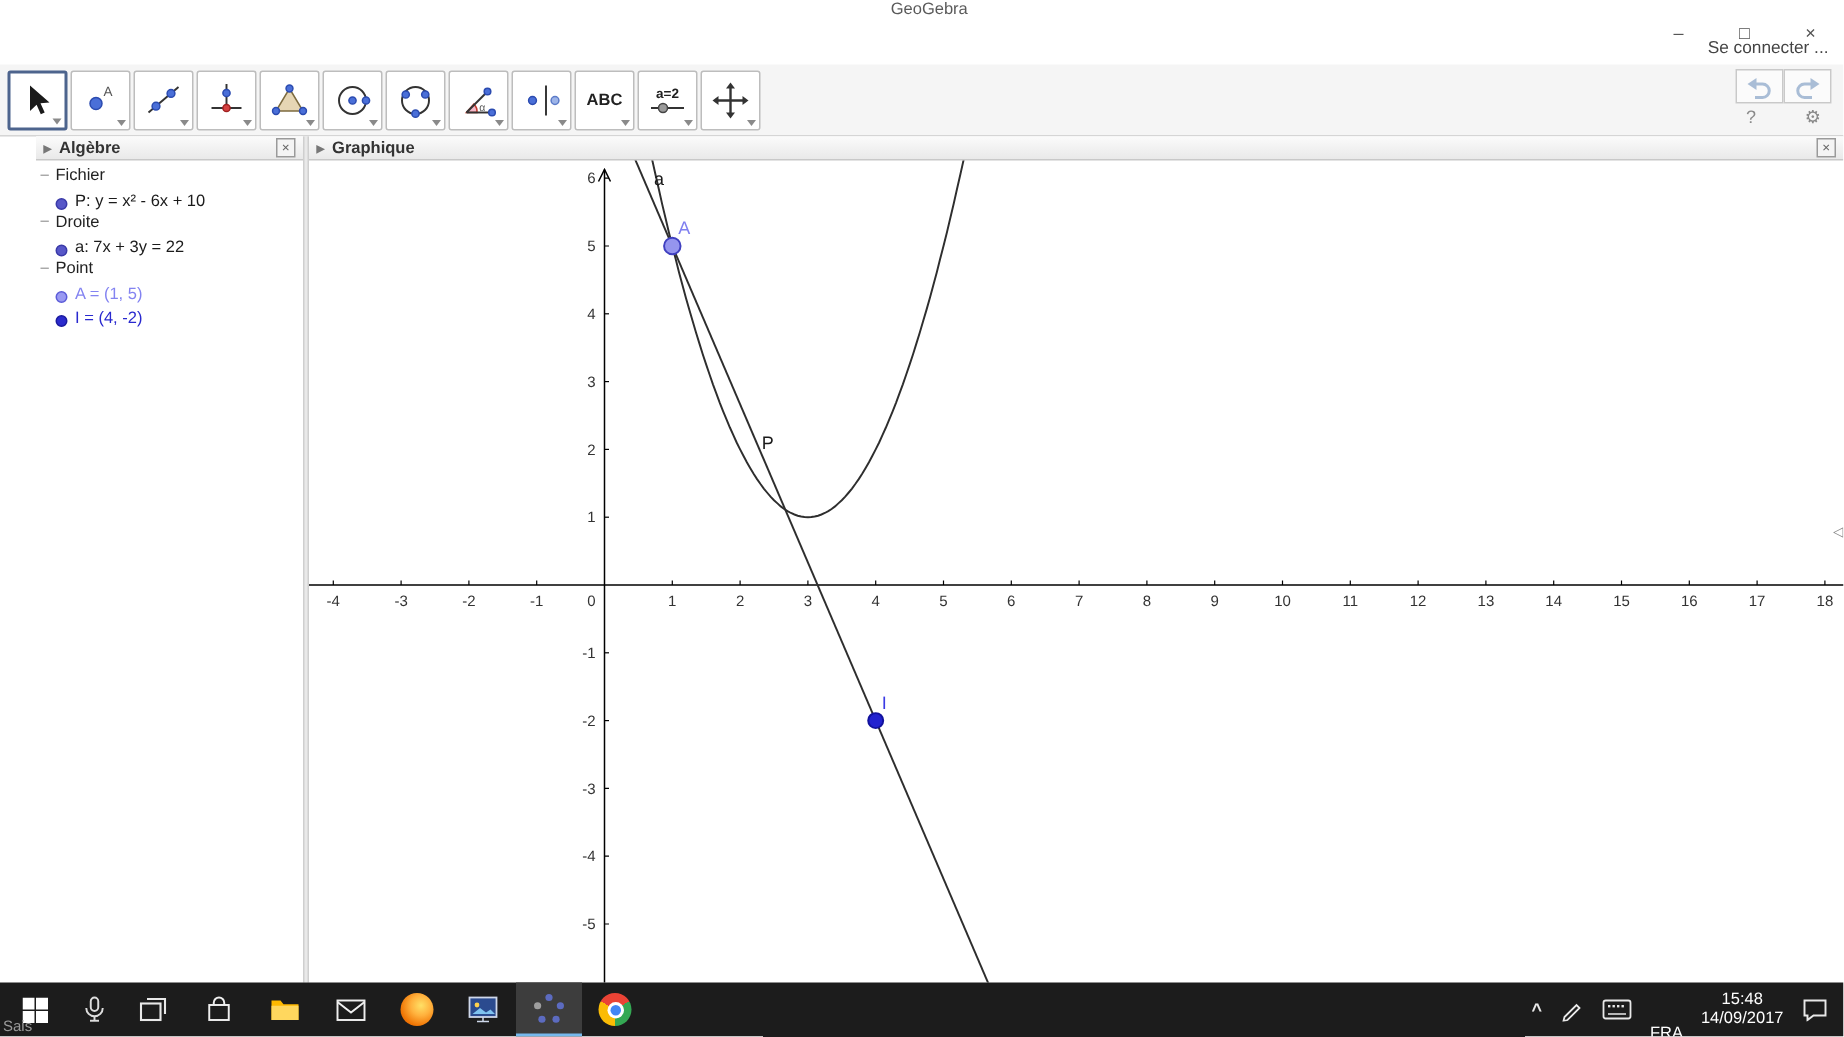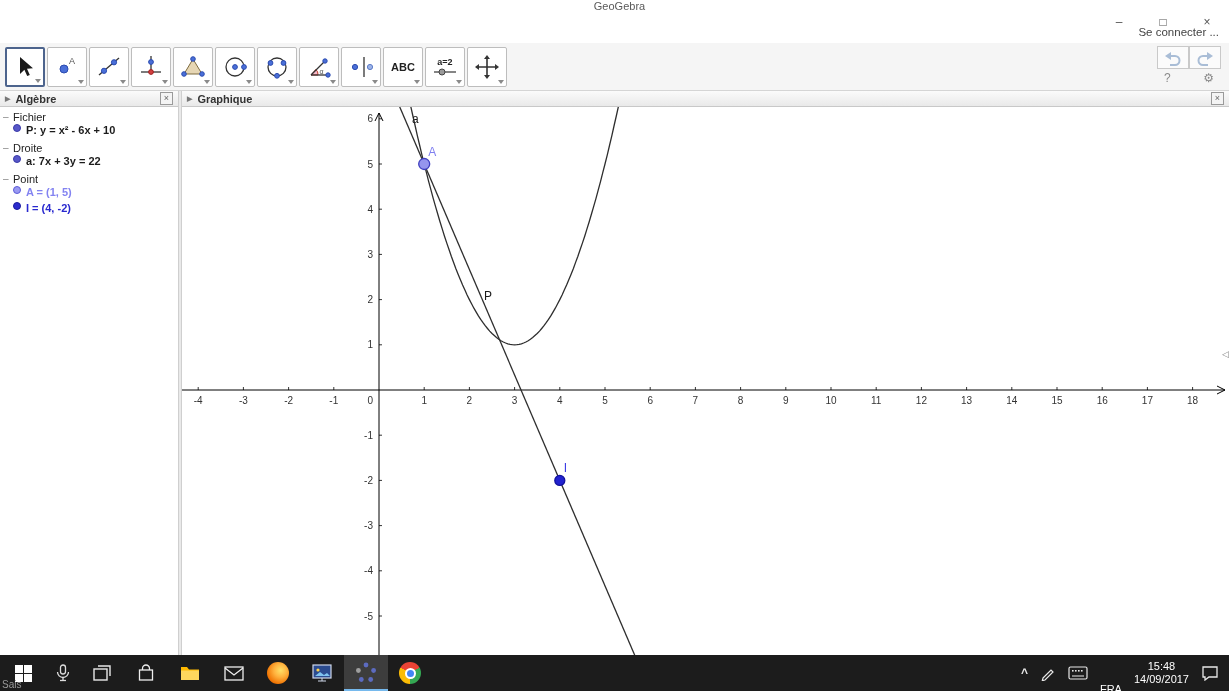--- a/index.html
+++ b/index.html
@@ -20,33 +20,33 @@
     display:flex;align-items:center;justify-content:center;padding:0;box-sizing:border-box;flex-direction:column;}
   .tool-btn.selected{border:2px solid #4d648d;}
   .dd{position:absolute;right:2px;bottom:2px;width:0;height:0;border-left:3px solid transparent;border-right:3px solid transparent;border-top:4px solid #8a8a8a;}
   .abc{font-size:11px;font-weight:bold;color:#222;}
   .a2{font-size:9px;font-weight:bold;color:#222;line-height:10px;}
   .toolbar-right{position:absolute;right:8px;top:3px;width:64px;}
   .ur-row{display:flex;}
   .ur-btn{width:30px;height:21px;border:1px solid #c9c9c9;background:#fbfbfb;display:flex;align-items:center;justify-content:center;}
   .hs-row{display:flex;justify-content:space-between;padding:2px 7px 0 7px;font-size:12px;color:#8a8a8a;}
   
-  .main{position:absolute;top:91px;left:0;right:0;bottom:36px;display:flex;}
+  .main{position:absolute;top:91px;left:0;right:0;bottom:36px;display:flex;padding-left:24px;}
   .algebra-panel{width:178px;background:#fff;display:flex;flex-direction:column;box-sizing:border-box;}
   .panel-gap{width:4px;background:#e9e9e9;border-left:1px solid #cfcfcf;border-right:1px solid #cfcfcf;box-sizing:border-box;}
   .graph-panel{flex:1;position:relative;background:#fff;overflow:hidden;}
   .panel-header{height:15px;background:linear-gradient(#fbfbfb,#e9e9e9);border-bottom:1px solid #c8c8c8;
     display:flex;align-items:center;font-size:11px;font-weight:bold;color:#333;padding:0 5px;gap:5px;}
   .tri{color:#777;font-size:7px;}
   .close-x{margin-left:auto;width:11px;height:11px;border:1px solid #9a9a9a;background:#f4f4f4;color:#666;
     font-size:9px;line-height:10px;text-align:center;font-weight:normal;}
   .tree{padding-top:2px;font-size:11px;}
   .tree-group{display:flex;align-items:center;height:15px;padding-left:3px;color:#222;}
   .twist{color:#888;width:10px;font-size:10px;}
-  .tree-item{display:flex;align-items:flex-start;height:16px;padding-left:13px;font-weight:bold;}
+  .tree-item{display:flex;align-items:flex-end;height:16px;padding-left:13px;font-weight:normal;}
   .bullet{width:8px;height:8px;border-radius:50%;border:1px solid;margin-right:5px;box-sizing:border-box;}
   #plot{position:absolute;top:16px;left:0;}
   .edge-arrow{position:absolute;right:0;top:258px;font-size:9px;color:#888;}
   .tick{font:10px "Liberation Sans",sans-serif;fill:#333;}
   .obj-label{font:12px "Liberation Sans",sans-serif;fill:#1a1a1a;}
   .pt-label{font:12px "Liberation Sans",sans-serif;}
   
   .taskbar{position:absolute;left:0;bottom:0;width:100%;height:36px;background:#1c1c1c;display:flex;align-items:stretch;z-index:5;}
   .start{width:46px;display:flex;align-items:center;justify-content:center;}
   .searchbox{width:284px;background:#3a3a3a;display:flex;align-items:center;gap:9px;padding-left:9px;margin:3px 0;}

